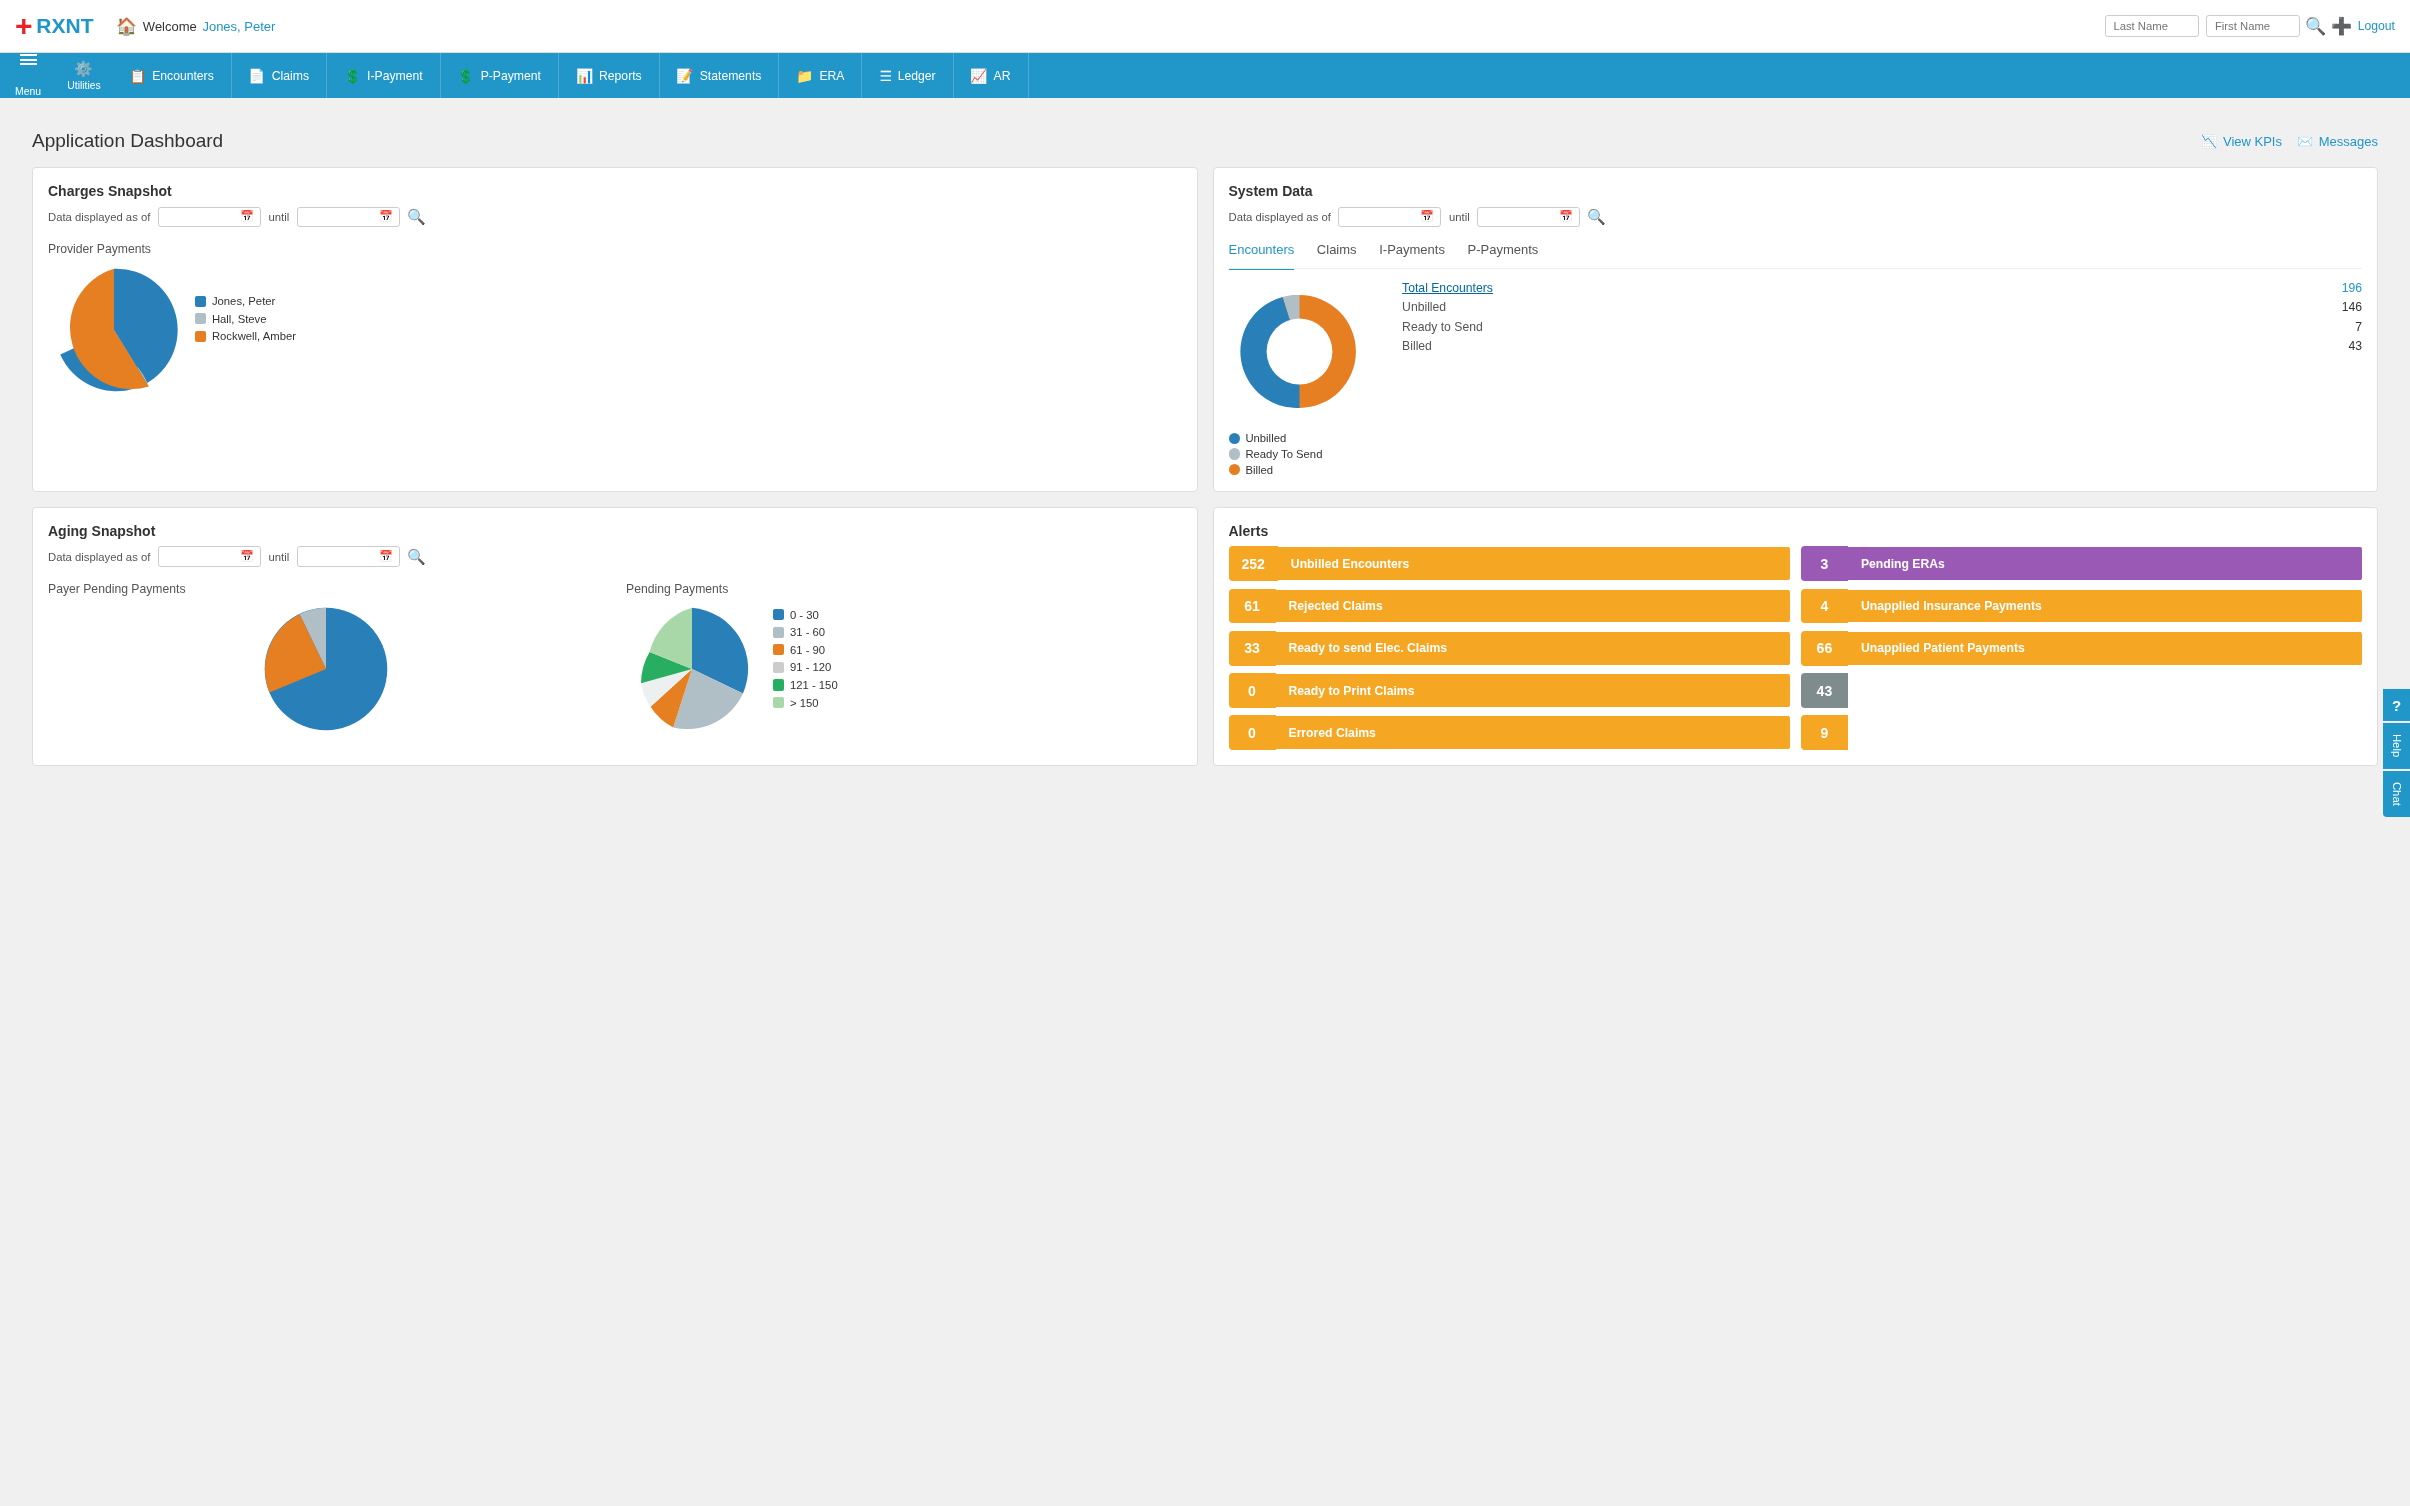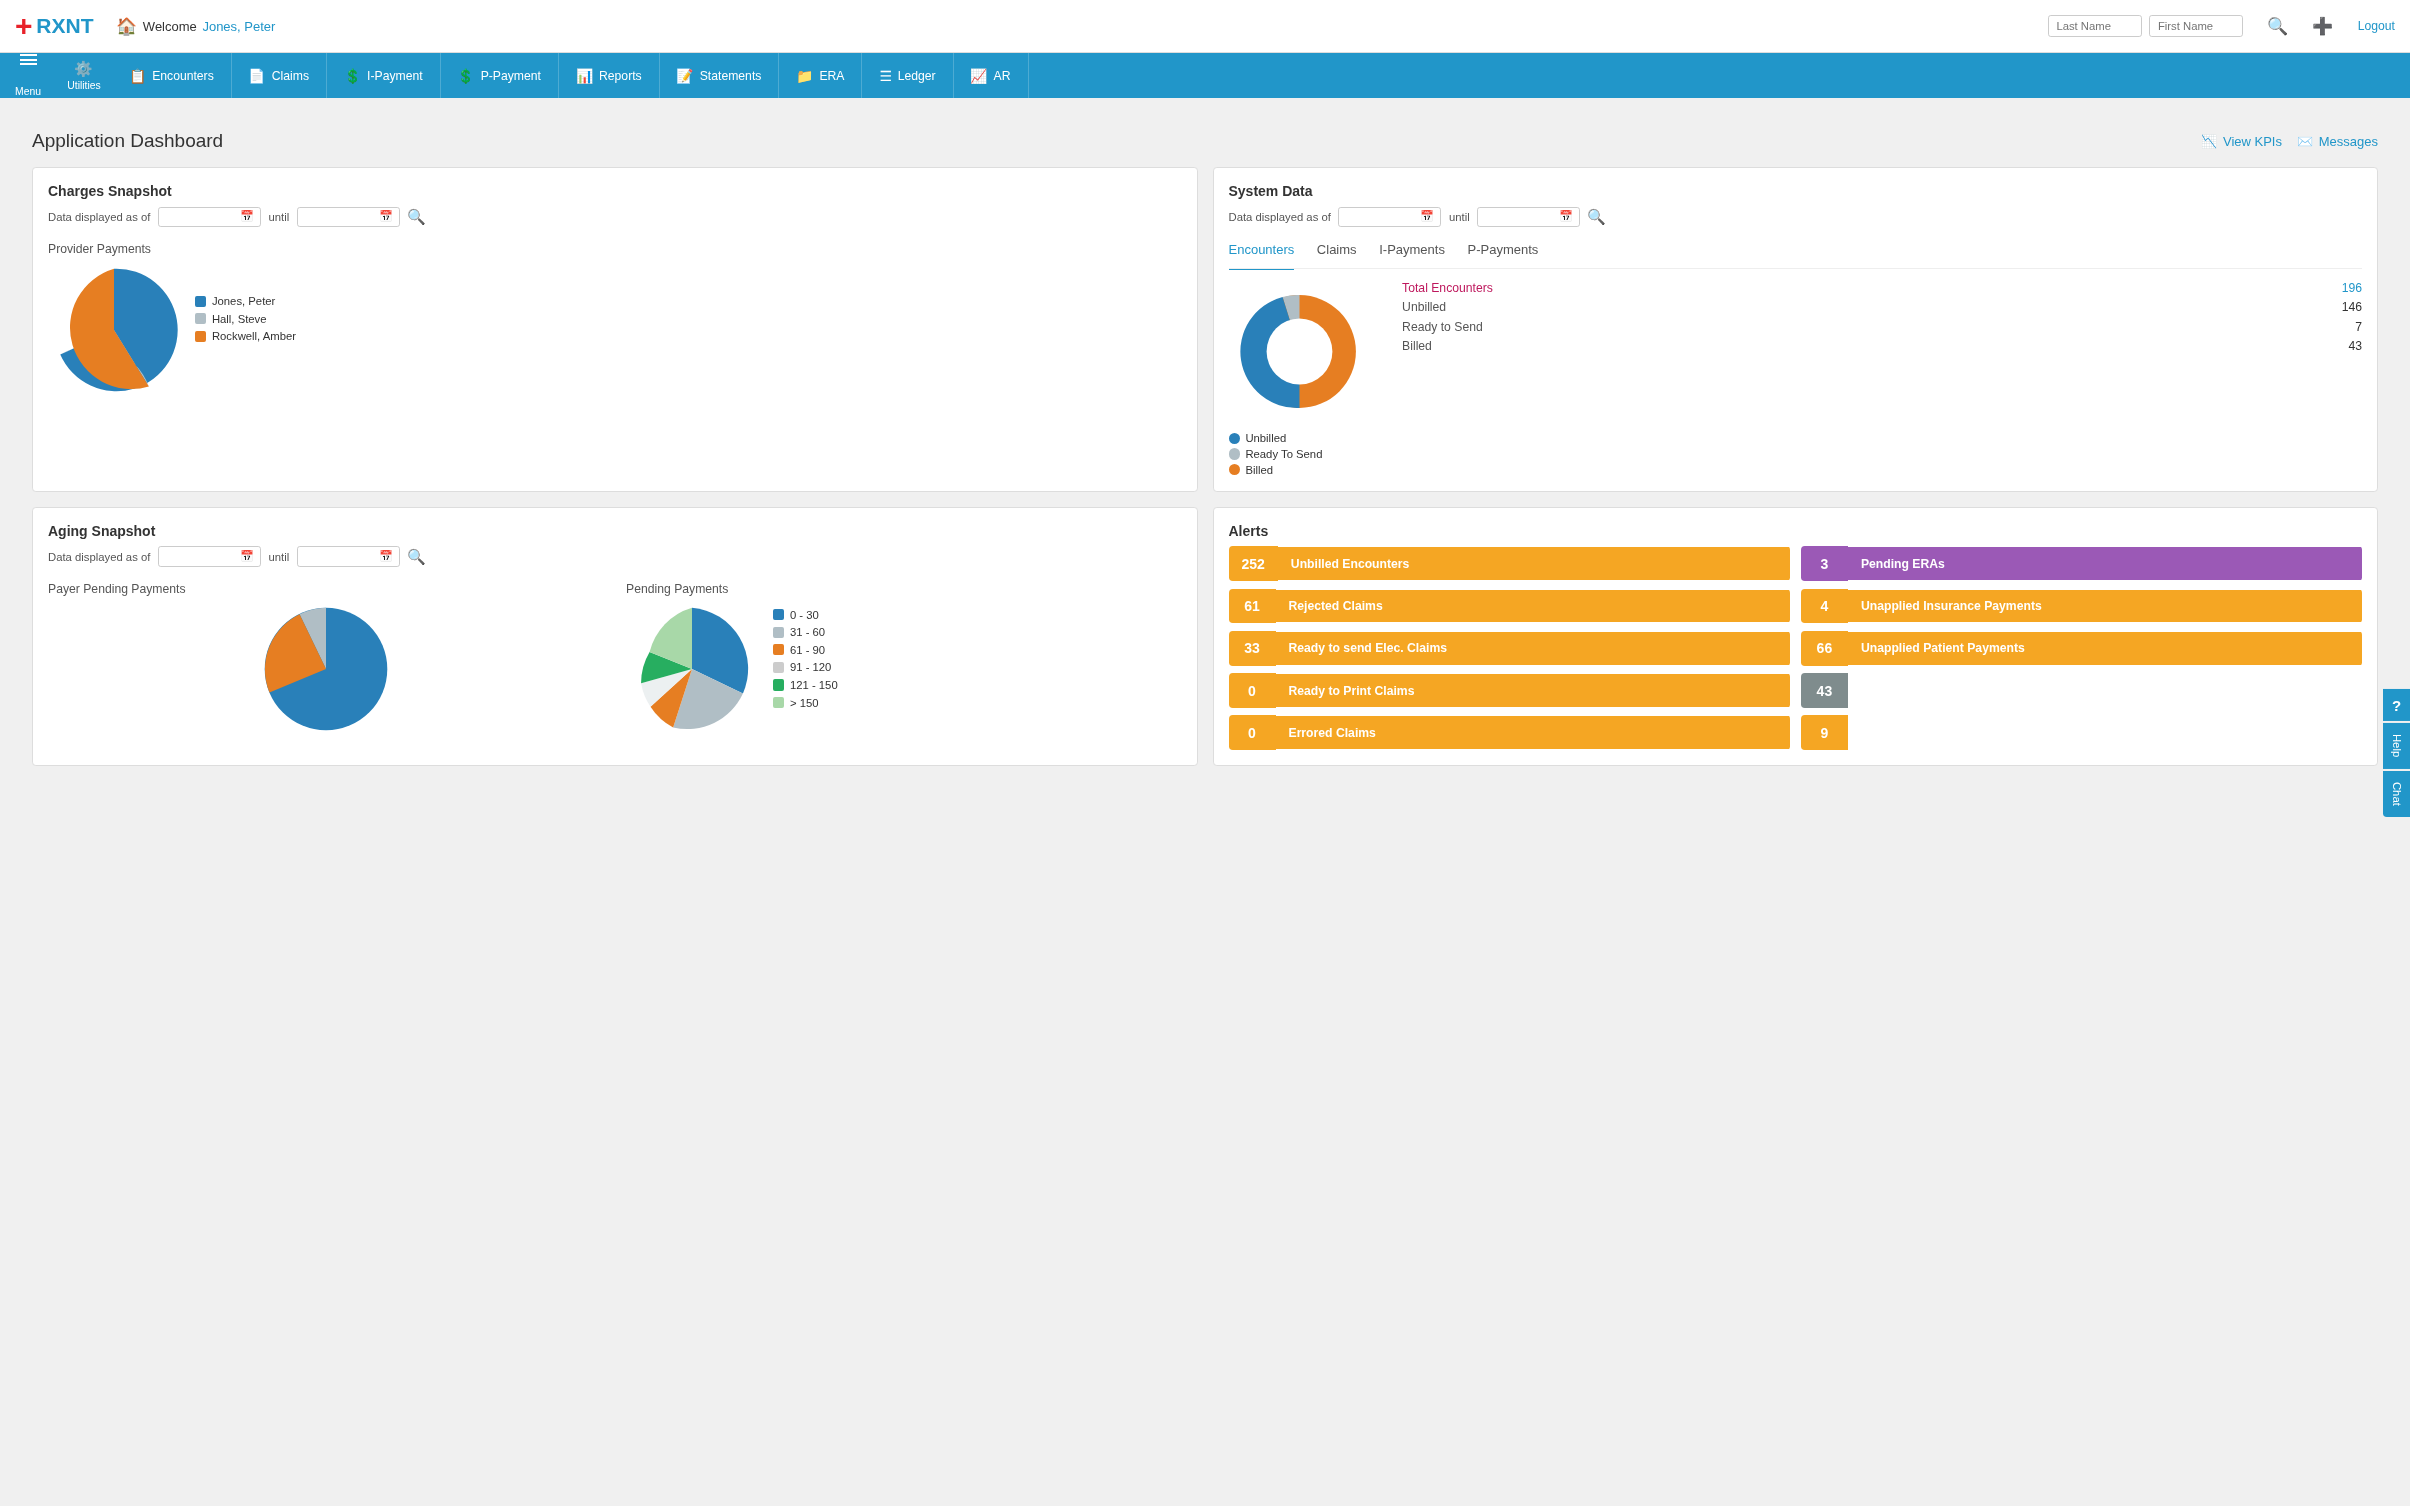--- a/index.html
+++ b/index.html
@@ -7,21 +7,21 @@
 
     
     .top-header { background: #fff; display: flex; align-items: center; padding: 7.5px 15px; border-bottom: 0.9px solid #ddd; height: 53px; }
     .logo { display: flex; align-items: center; margin-right: 22.6px; }
     .logo-plus { color: #e8222a; font-size: 30px; font-weight: bold; margin-right: 3.8px; }
     .logo-text { color: #2196c9; font-size: 21px; font-weight: bold; }
     .welcome-area { display: flex; align-items: center; gap: 5.6px; }
     .welcome-text { color: #333; font-size: 13px; }
     .welcome-home { font-size: 17px; }
     .welcome-link { color: #2196c9; font-size: 13px; text-decoration: none; }
-    .header-right { margin-left: auto; display: flex; align-items: center; gap: 24px; }
+    .header-right { margin-left: auto; display: flex; align-items: center; gap: 5px; }
     .search-area { display: flex; gap: 7.5px; }
     .search-input { border: 0.9px solid #ccc; padding: 3.8px 7.5px; border-radius: 2.8px; width: 94px; font-size: 11.3px; }
     .header-icon { color: #2196c9; font-size: 17px; cursor: pointer; }
     .logout-btn { color: #2196c9; font-size: 12.2px; cursor: pointer; }
 
     
     .nav-bar { background: #2196c9; display: flex; align-items: center; height: 45px; }
     .nav-menu-btn { display: flex; flex-direction: column; gap: 19px; padding: 11.3px 15px; cursor: pointer; color: #fff; align-items: center; }
     .nav-menu-btn span { font-size: 10.4px; }
     .nav-hamburger { display: flex; flex-direction: column; gap: 2.8px; margin-bottom: 1.9px; }
@@ -264,21 +264,21 @@
               <span>Ready To Send</span>
             </div>
             <div class="legend-item">
               <div class="legend-dot" style="background:#e67e22;border-radius:50%;"></div>
               <span>Billed</span>
             </div>
           </div>
         </div>
         <div class="system-stats">
           <div class="stat-row">
-            <span class="stat-label link" style="color:#be185d; cursor:pointer;">Total Encounters</span>
+            <span class="stat-label link" style="color:#0369a1; cursor:pointer;text-decoration:underline;">Total Encounters</span>
             <span class="stat-value link" style="color:#2196c9;">196</span>
           </div>
           <div class="stat-row">
             <span class="stat-label">Unbilled</span>
             <span class="stat-value">146</span>
           </div>
           <div class="stat-row">
             <span class="stat-label">Ready to Send</span>
             <span class="stat-value">7</span>
           </div>

